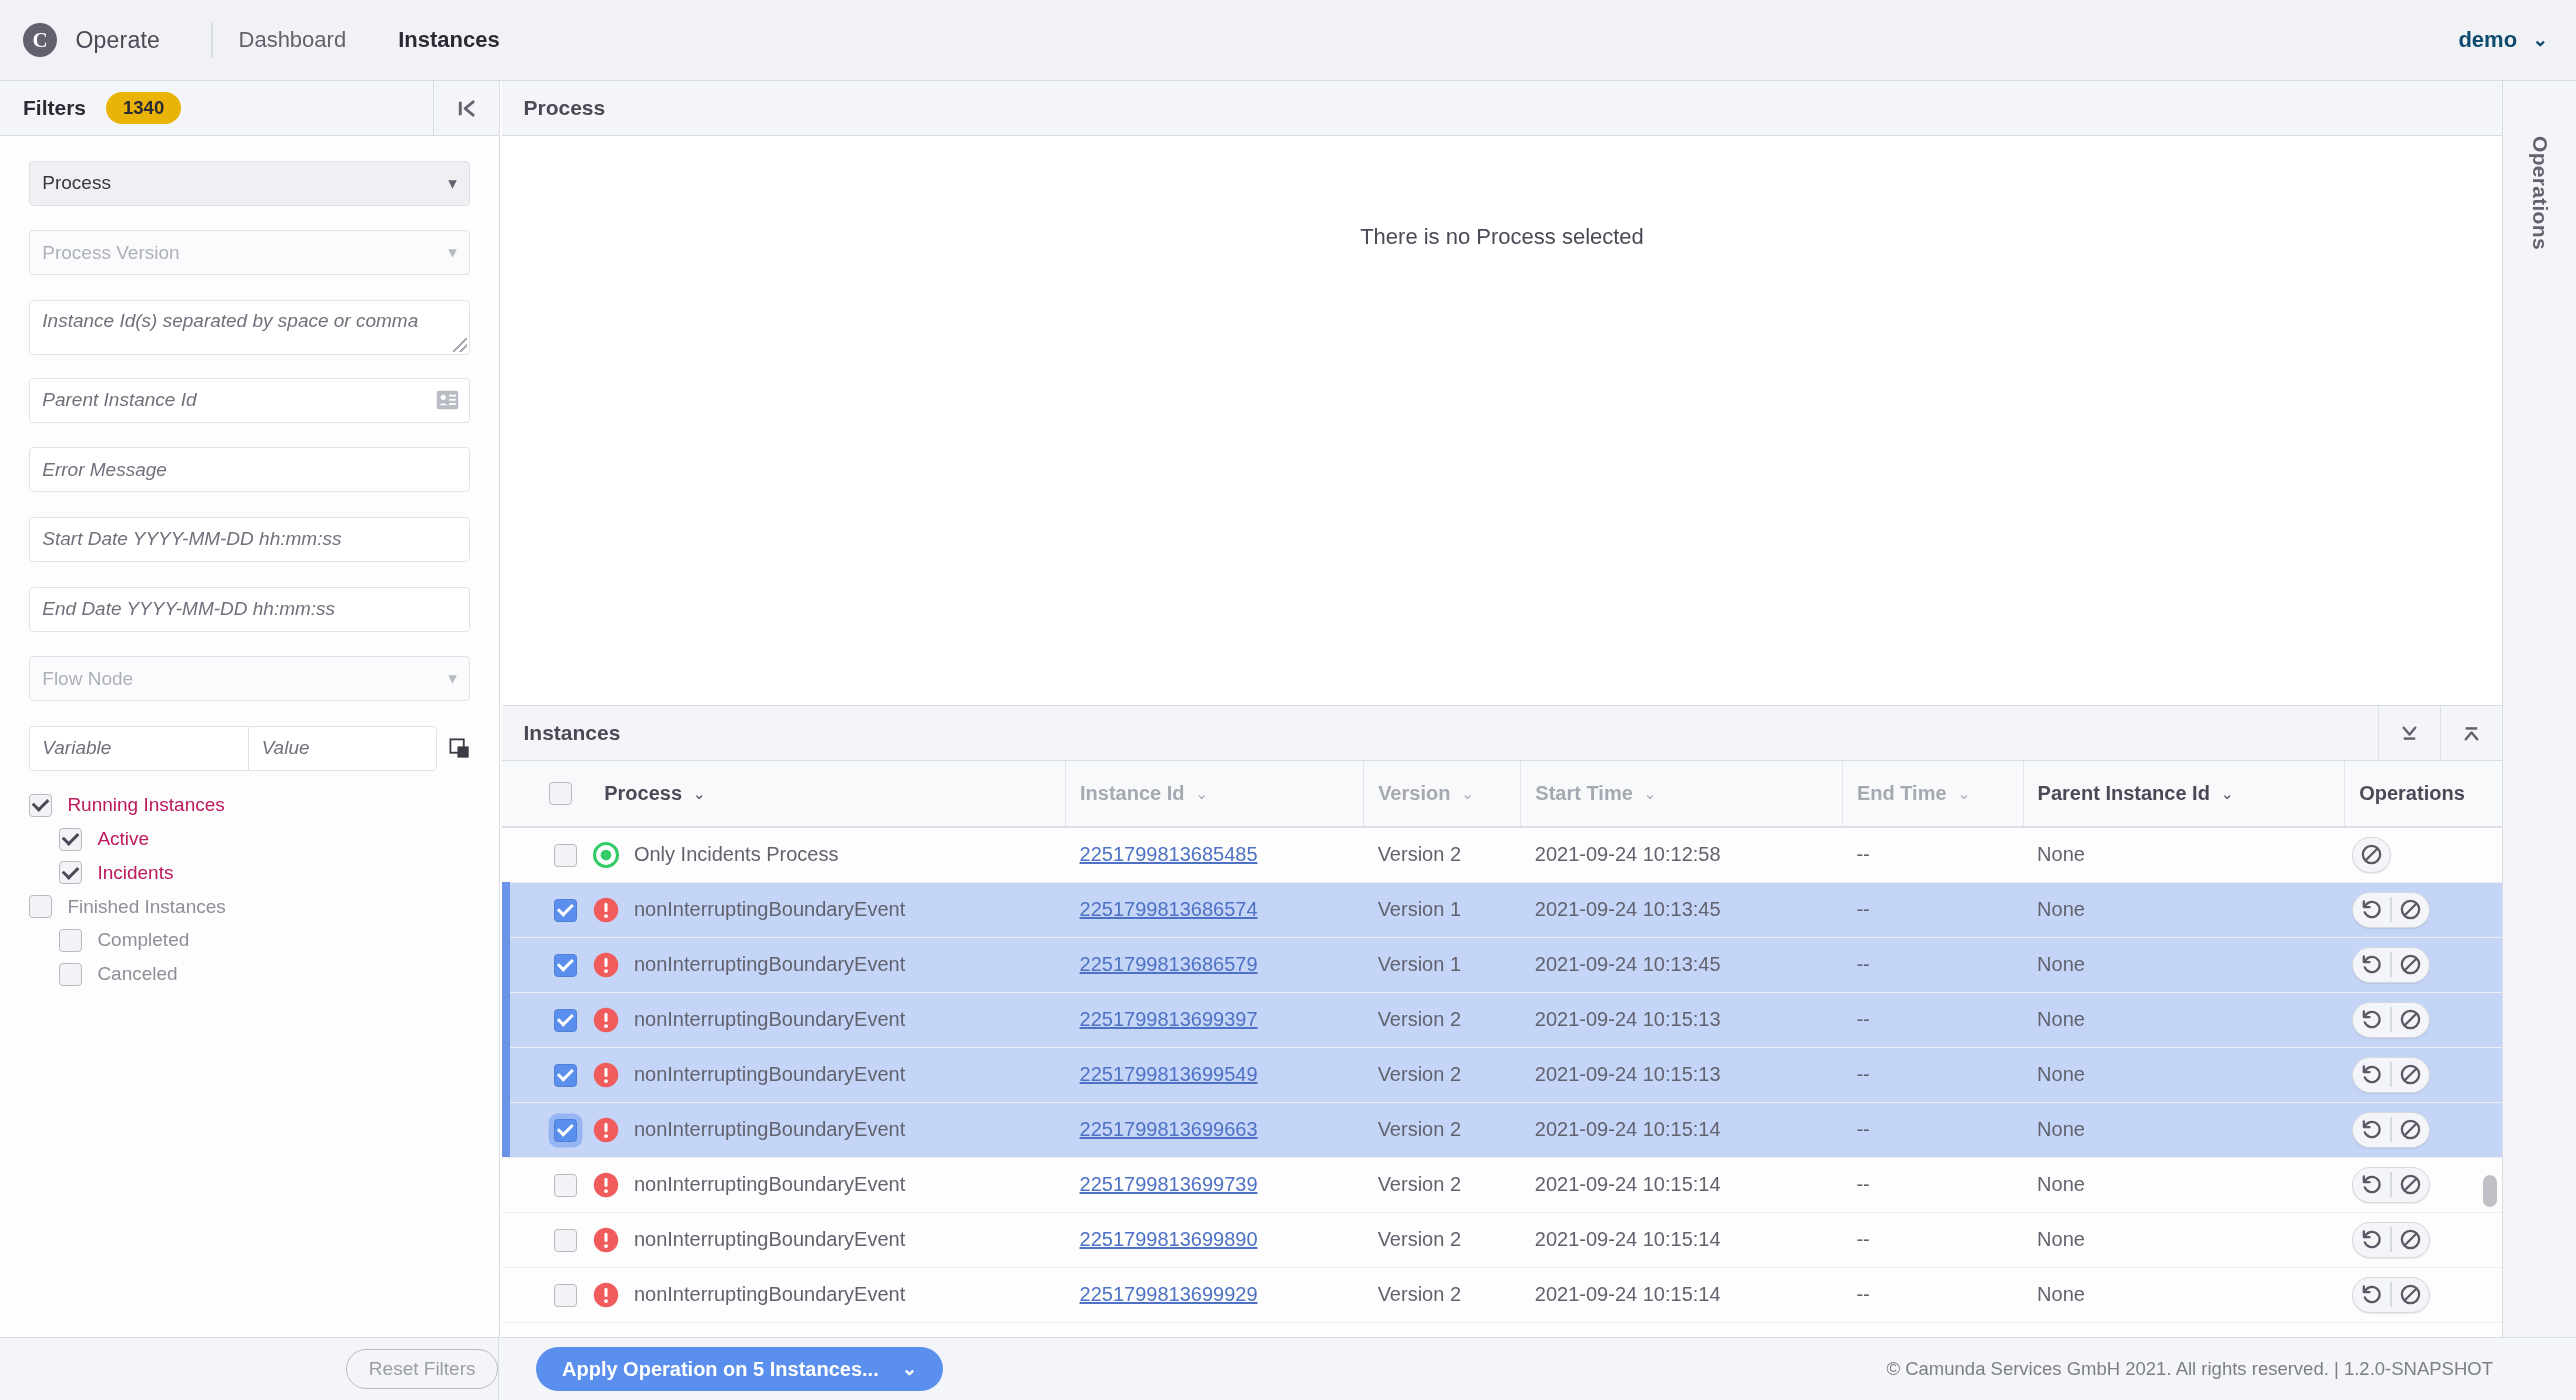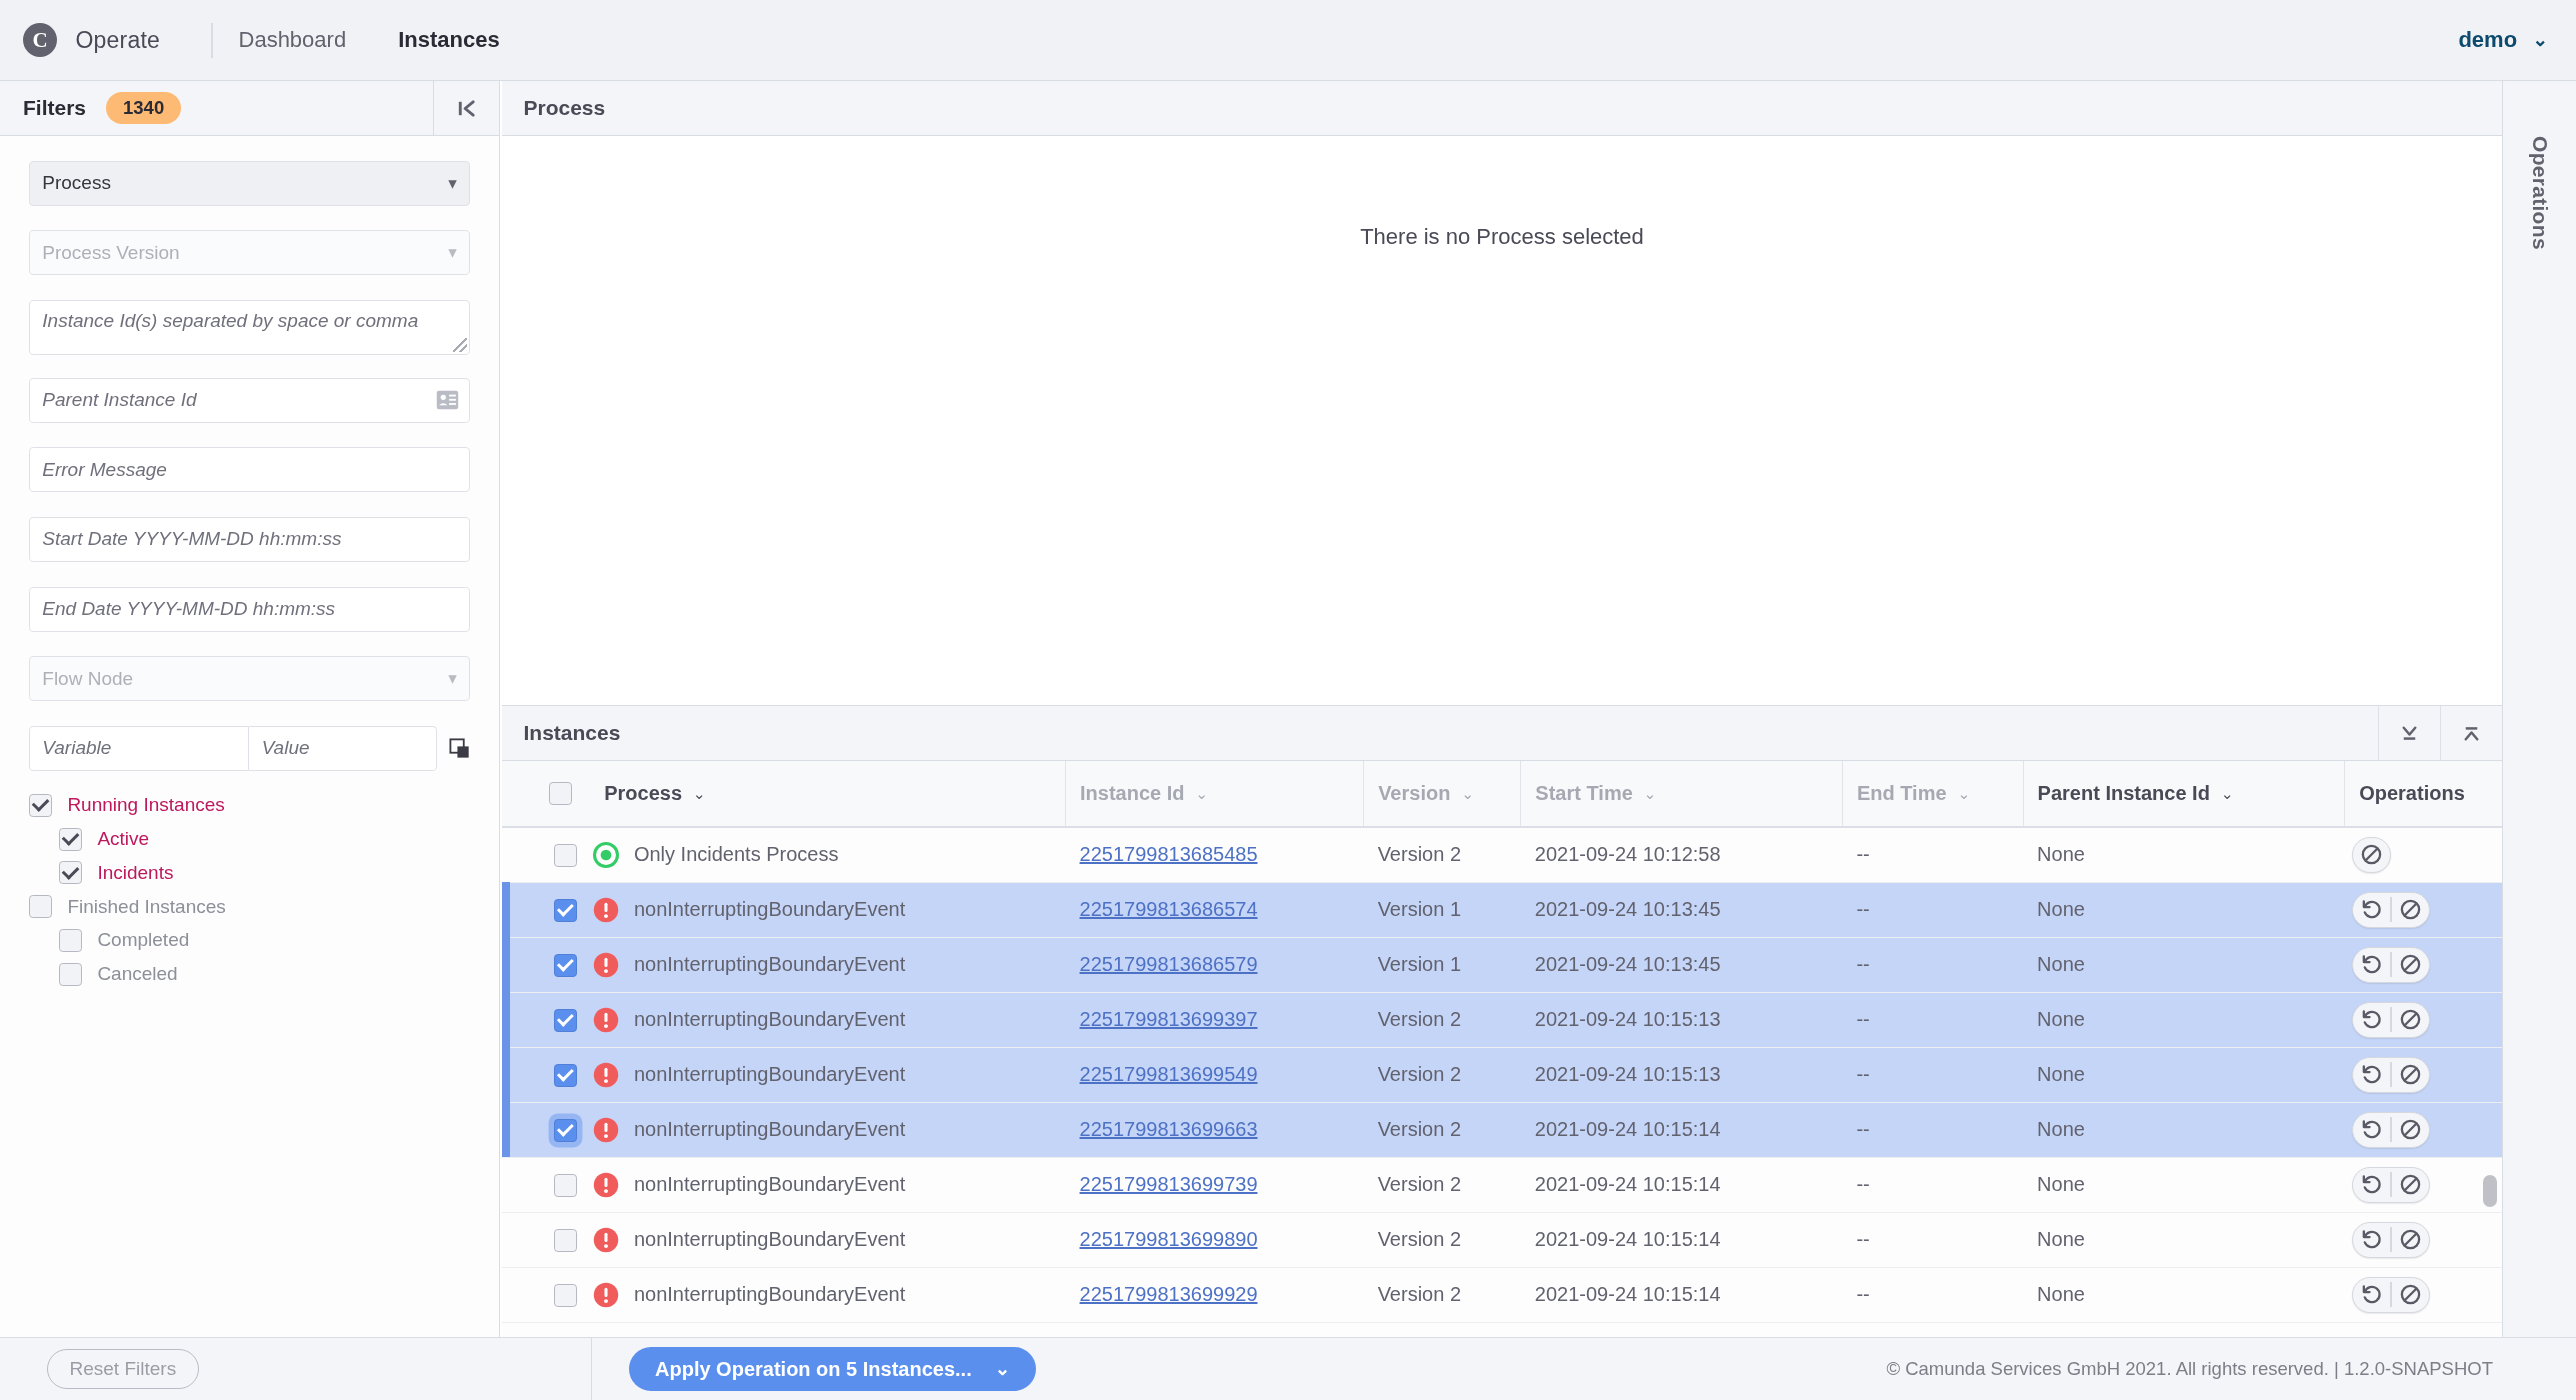--- a/index.html
+++ b/index.html
@@ -43,21 +43,21 @@
     position: absolute; left: 0; top: 81px; width: 500px; bottom: 63px;
     background: #fdfdfe; border-right: 1.5px solid #d8dce3;
     display: flex; flex-direction: column;
   }
   .filters-header {
     height: 55px; background: #f4f5f8; border-bottom: 1.5px solid #d8dce3;
     display: flex; align-items: center; padding: 0 0 0 23px; position: relative;
   }
   .filters-title { font-size: 21px; font-weight: bold; color: #2b2b36; }
   .filters-badge {
-    margin-left: 20px; background: #fdba74; color: #2b2b36;
+    margin-left: 20px; background: #eab308; color: #2b2b36;
     border-radius: 17px; padding: 4.6px 17px; font-size: 18.5px; font-weight: bold;
   }
   .collapse-btn {
     position: absolute; right: 0; top: 0; width: 66px; height: 55px;
     border-left: 1.5px solid #d8dce3;
     display: flex; align-items: center; justify-content: center;
     cursor: pointer; color: #62626e;
   }
   .filters-body { flex: 1; overflow: hidden; padding: 24.6px 29px 0 29px; }
 
@@ -110,22 +110,22 @@
   }
   .chk-label { margin-left: 15.4px; font-size: 19px; color: #be185d; }
   .chk-label.dim { color: #8d8f99; }
 
   
   #bottombar {
     position: absolute; left: 0; bottom: 0; width: 2576px; height: 63px;
     background: #f4f5f8; border-top: 1.5px solid #d8dce3; display: flex; align-items: center;
   }
   .reset-zone {
-    width: 545px; height: 100%; border-right: 1.5px solid #d8dce3;
-    display: flex; align-items: center; justify-content: flex-start; margin-left: 47px;
+    width: 499px; height: 100%; border-right: 1.5px solid #d8dce3;
+    display: flex; align-items: center; justify-content: flex-end;
   }
   .reset-btn {
     border: 1.5px solid #b9bcc4; border-radius: 23px; background: #f4f5f8;
     color: #9b9da6; font-size: 19px; padding: 7.7px 21.5px; cursor: pointer;
     font-family: "Liberation Sans", sans-serif;
   }
   .apply-btn {
     margin-left: 37px; background: #5a8fee; color: #fff; border: none;
     border-radius: 26px; font-size: 20px; font-weight: bold;
     padding: 10.8px 26px; display: flex; align-items: center; cursor: pointer;

